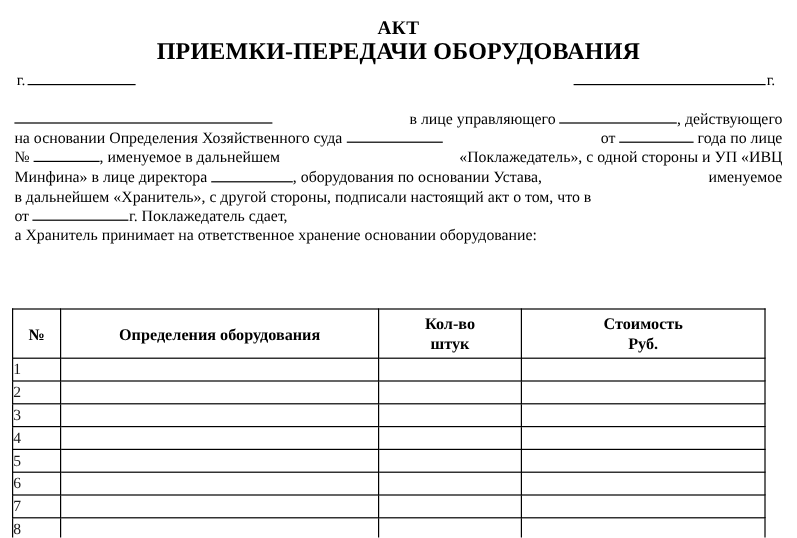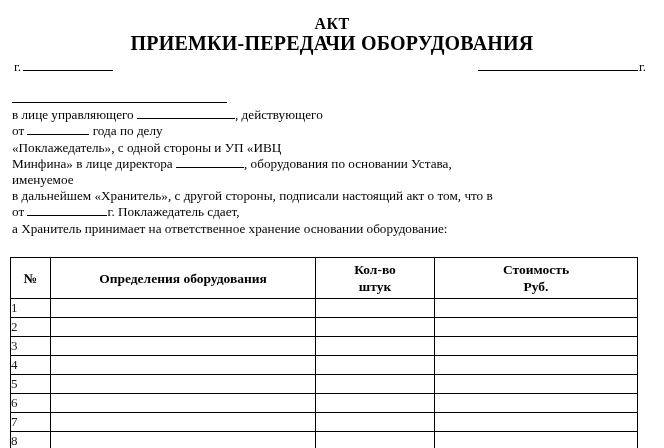--- a/index.html
+++ b/index.html
@@ -80,21 +80,20 @@
     text-align-last: left;
   }
   .body-text .ln {
     display: block;
     white-space: nowrap;
   }
   .ln.just {
     display: flex;
     justify-content: space-between;
     align-items: baseline;
-    flex-direction: column;
   }
   .u {
     display: inline-block;
     border-bottom: 1.3px solid #000;
     height: 11px;
     vertical-align: baseline;
   }
   .u-1  { width: 215px; }
   .u-2  { width: 98px; }
   .u-3  { width: 80px; }
@@ -162,24 +161,26 @@
   </div>
 
   <div class="body-text">
 
     <span class="ln just">
       <span><span class="u u-1"></span></span>
       <span><span>в лице управляющего</span> <span class="u u-2"></span><span>, действующего</span></span>
     </span>
 
     <span class="ln just">
-      <span><span>от</span> <span class="u u-4"></span> <span>года по делу</span></span>
-    </span>
-
-    <span class="ln just">
+      <span><span>на основании Определения Хозяйственного суда</span> <span class="u u-3"></span></span>
+      <span><span>от</span> <span class="u u-4"></span> <span>года по лице</span></span>
+    </span>
+
+    <span class="ln just">
+      <span><span>№</span> <span class="u u-5"></span><span>, именуемое в дальнейшем</span></span>
       <span>«Поклажедатель», с одной стороны и УП «ИВЦ</span>
     </span>
 
     <span class="ln just">
       <span><span>Минфина» в лице директора</span> <span class="u u-6"></span><span>, оборудования по основании Устава,</span></span>
       <span>именуемое</span>
     </span>
 
     <span class="ln">
       <span>в дальнейшем «Хранитель», с другой стороны, подписали настоящий акт о том, что в</span>

